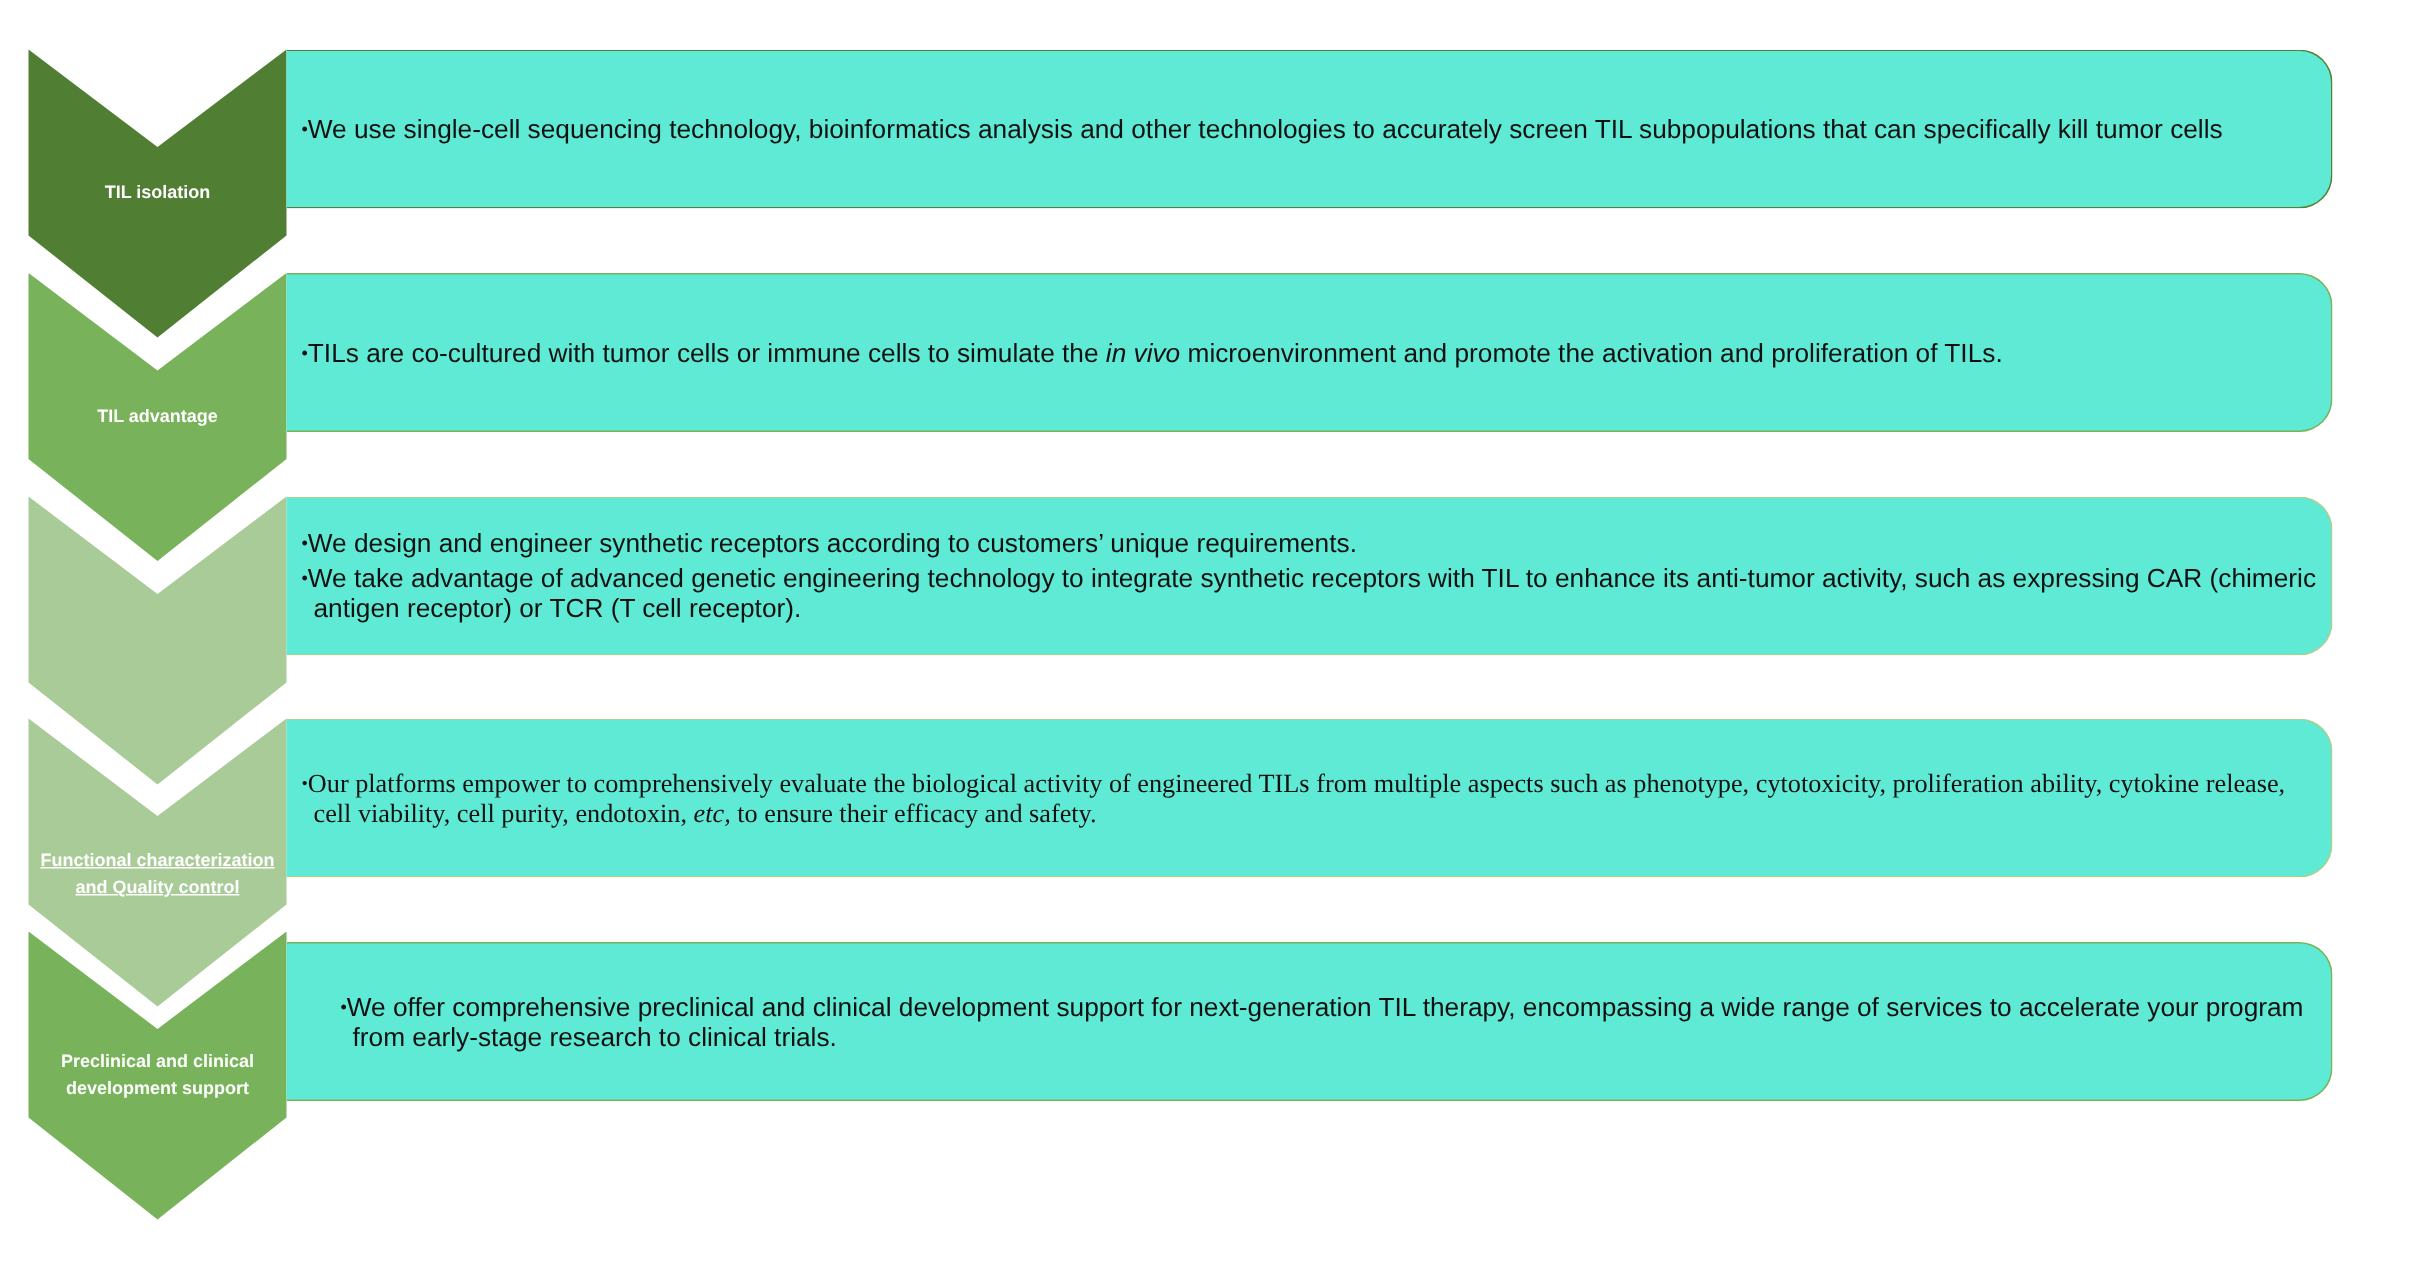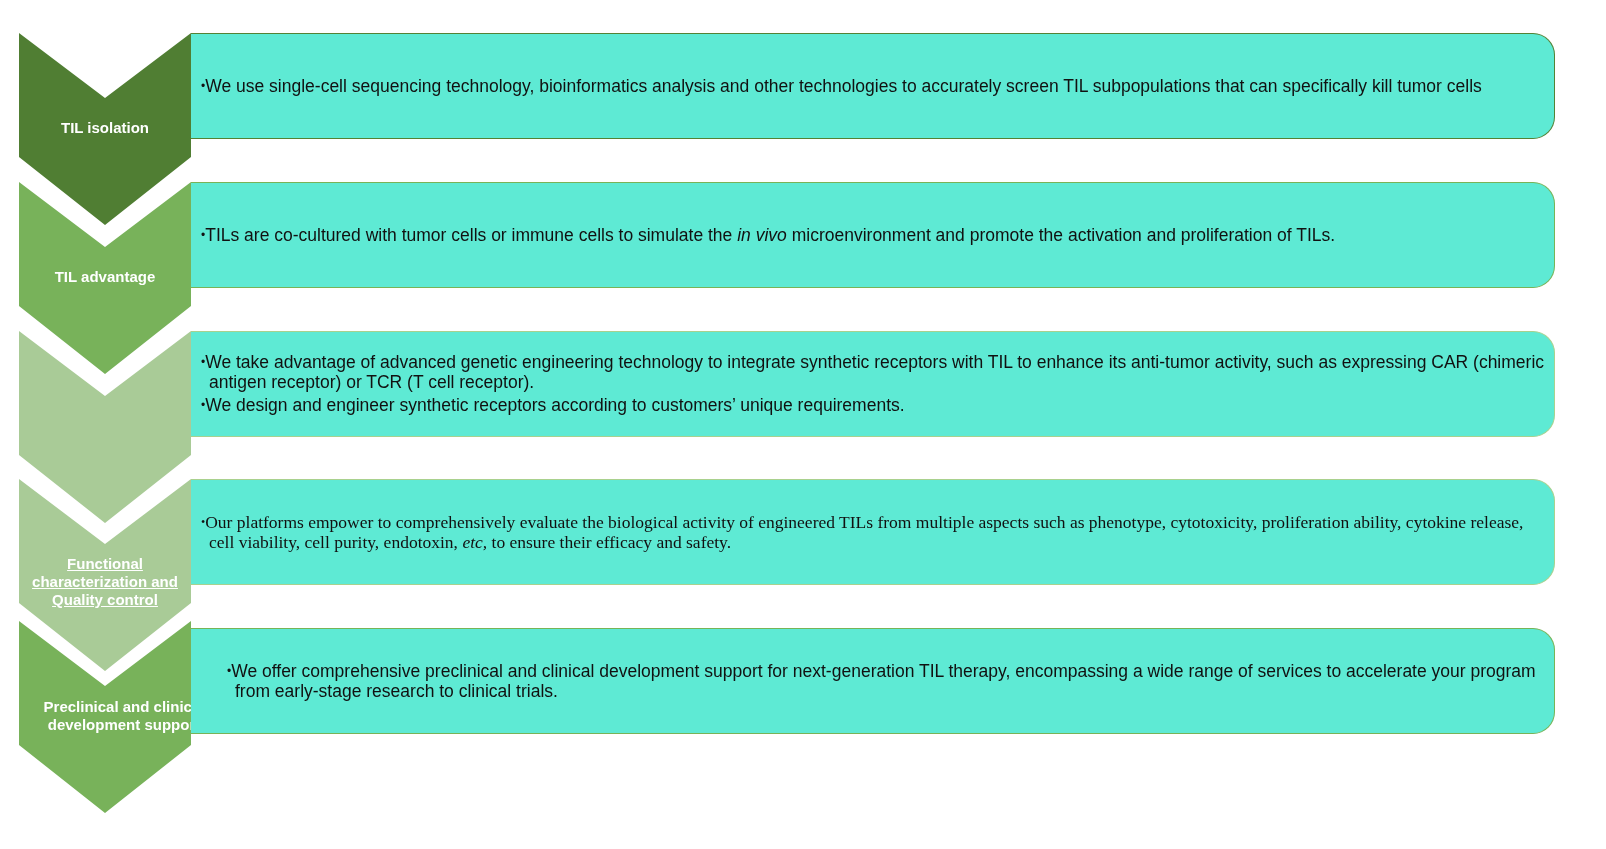--- a/index.html
+++ b/index.html
@@ -2,21 +2,21 @@
 <html><head>
 <meta charset="utf-8">
 <style>
   html, body { margin: 0; padding: 0; background: #ffffff; }
   body { width: 1606px; height: 849px; position: relative; overflow: hidden;
          font-family: "Liberation Sans", sans-serif; }
   .diagram { position: absolute; left: 0; top: 0; width: 1606px; height: 849px; }
   .chevron-svg { position: absolute; left: 0; top: 0; width: 1606px; height: 849px; }
   .chev-label {
     position: absolute; left: 19px; width: 172px;
-    color: #ffffff; font-weight: bold; font-size: 15px; line-height: 18px;
+    color: #ffffff; font-weight: bold; font-size: 12px; line-height: 18px;
     text-align: center; display: flex; align-items: center; justify-content: center;
   }
   .box {
     position: absolute; left: 191px; width: 1364px; height: 106px;
     box-sizing: border-box; background: #5eead4;
     border: 1.5px solid #78b357; border-left: none;
     border-radius: 0 22px 22px 0;
     display: flex; flex-direction: column; justify-content: center;
     padding: 0 8px 0 10px;
   }
@@ -50,34 +50,34 @@
 
   <div class="chev-label" style="top:247px; height:60px;">TIL advantage</div>
   <div class="box" style="top:182px; border-color:#78b357;">
     <div class="bullet">
       <span class="dot">•</span><span>TILs are co-cultured with tumor cells or immune cells to simulate the </span><i>in vivo</i><span> microenvironment and promote the activation and proliferation of TILs.</span>
     </div>
   </div>
 
   <div class="box" style="top:331px; border-color:#a9d18e;">
     <div class="bullet">
-      <span class="dot">•</span><span>We take advantage of advanced genetic engineering technology to integrate synthetic receptors with TIL to enhance its anti-tumor activity, such as expressing CAR (chimeric antigen receptor) or TCR (T cell receptor).</span>
+      <span class="dot">•</span><span>We design and engineer synthetic receptors according to customers’ unique requirements.</span>
     </div>
     <div class="bullet">
-      <span class="dot">•</span><span>We design and engineer synthetic receptors according to customers’ unique requirements.</span>
+      <span class="dot">•</span><span>We take advantage of advanced genetic engineering technology to integrate synthetic receptors with TIL to enhance its anti-tumor activity, such as expressing CAR (chimeric antigen receptor) or TCR (T cell receptor).</span>
     </div>
   </div>
 
   <div class="chev-label" style="top:549px; height:66px;text-decoration:underline;">Functional characterization and Quality control</div>
   <div class="box" style="top:479px; border-color:#a9d18e;font-family:Liberation Serif, serif;">
     <div class="bullet">
       <span class="dot">•</span><span>Our platforms empower to comprehensively evaluate the biological activity of engineered TILs from multiple aspects such as phenotype, cytotoxicity, proliferation ability, cytokine release, cell viability, cell purity, endotoxin, </span><i>etc,</i><span> to ensure their efficacy and safety.</span>
     </div>
   </div>
 
-  <div class="chev-label" style="top:683px; height:66px;margin-left:19px;">Preclinical and clinical development support</div>
+  <div class="chev-label" style="top:683px; height:66px;">Preclinical and clinical development support</div>
   <div class="box" style="top:628px; border-color:#78b357;padding-left:36px;">
     <div class="bullet">
       <span class="dot">•</span><span>We offer comprehensive preclinical and clinical development support for next-generation TIL therapy, encompassing a wide range of services to accelerate your program from early-stage research to clinical trials.</span>
     </div>
   </div>
 
 </div>
 
 </body></html>

